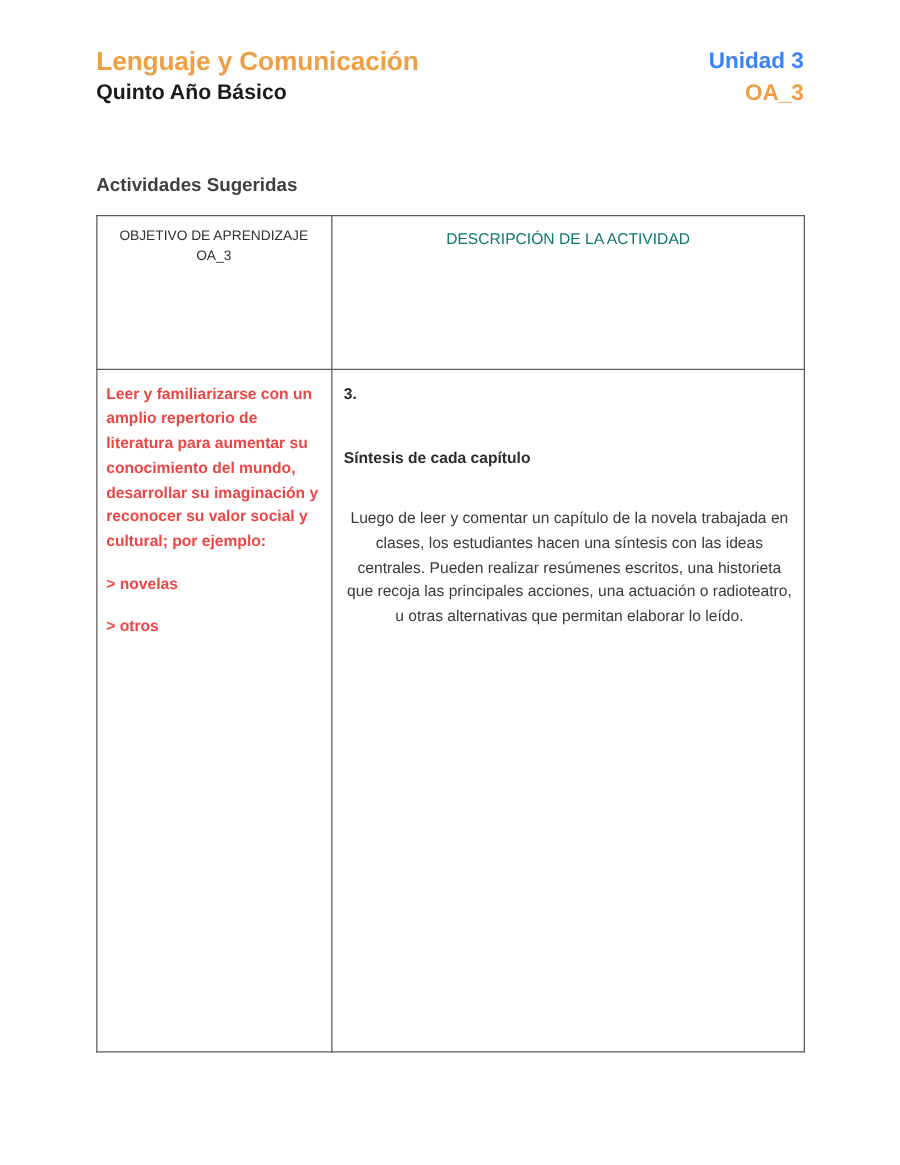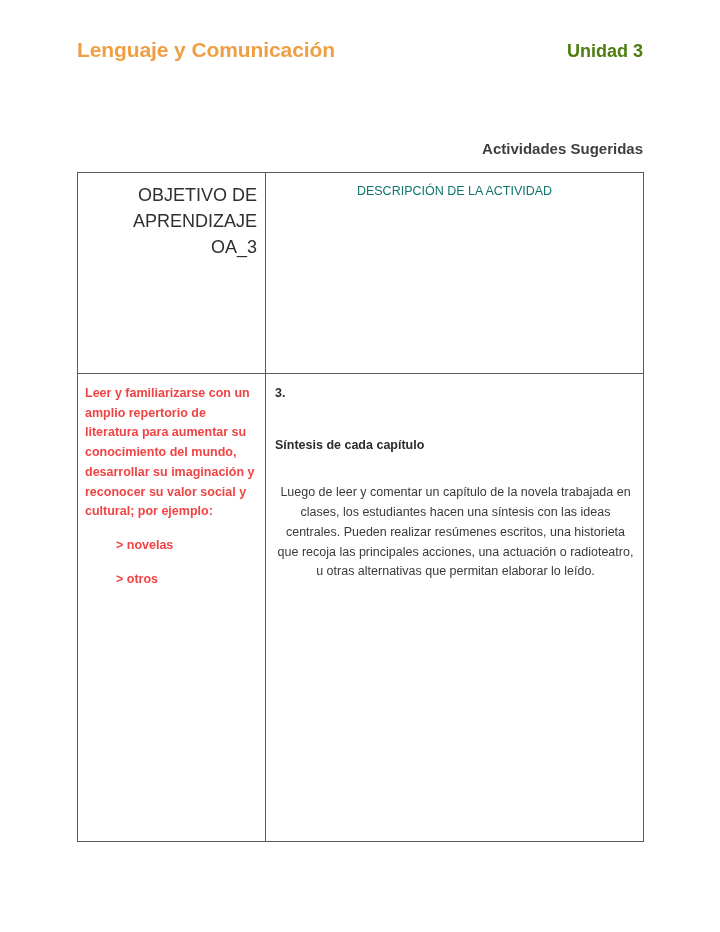--- a/index.html
+++ b/index.html
@@ -27,35 +27,35 @@
     position: absolute;
     left: 77px;
     top: 38px;
     width: 566px;
     display: flex;
     flex-direction: column;
     gap: 2px;
   }
   .header-row {
     display: flex;
-    align-items: flex-end;
+    align-items: flex-start;
     justify-content: space-between;
     width: 100%;
   }
   .subject-title {
     font-size: 21px;
     font-weight: bold;
     color: #ef9f43;
     letter-spacing: -0.1px;
     white-space: nowrap;
   }
   .unit-label {
     font-size: 18px;
     font-weight: bold;
-    color: #4d7c0f;
+    color: #3b82f6;
     white-space: nowrap;
     text-align: right;
   }
   .grade-title {
     font-size: 17px;
     font-weight: bold;
     color: #1a1a1a;
     white-space: nowrap;
   }
   .oa-label {
@@ -65,21 +65,21 @@
     white-space: nowrap;
     text-align: right;
   }
 
   
   .section-title {
     position: absolute;
     left: 77px;
     top: 140px;
     width: 566px;
-    text-align: right;
+    text-align: left;
     font-size: 15px;
     font-weight: bold;
     color: #3f3f3f;
   }
 
   
   .activity-table {
     position: absolute;
     left: 77px;
     top: 172px;
@@ -96,43 +96,42 @@
   }
   .col-objective {
     width: 188px;
   }
   .col-description {
     width: 378px;
   }
 
   .th-objective {
     padding: 9px 8px 9px 7px;
-    font-size: 18px;
+    font-size: 11px;
     line-height: 1.45;
     color: #2f2f2f;
-    text-align: right;
+    text-align: center;
   }
   .th-description {
     padding: 9px 8px;
     font-size: 12.5px;
     line-height: 1.45;
     color: #0f766e;
     text-align: center;
   }
 
   .cell-objective {
     padding: 10px 9px 10px 7px;
     font-size: 12.5px;
     font-weight: bold;
     line-height: 1.58;
     color: #ef4444;
   }
   .cell-objective .bullet-line {
     margin-top: 14px;
-    margin-left: 31px;
   }
 
   .cell-description {
     padding: 10px 7px 10px 9px;
     font-size: 12.5px;
     line-height: 1.58;
     color: #3a3a3a;
   }
   .activity-number {
     font-weight: bold;
@@ -150,20 +149,24 @@
 </style>
 </head>
 <body>
 
 <div class="page">
 
   <div class="doc-header">
     <div class="header-row">
       <span class="subject-title">Lenguaje y Comunicación</span>
       <span class="unit-label">Unidad 3</span>
+    </div>
+    <div class="header-row">
+      <span class="grade-title">Quinto Año Básico</span>
+      <span class="oa-label">OA_3</span>
     </div>
   </div>
 
   <div class="section-title">Actividades Sugeridas</div>
 
   <table class="activity-table">
     <colgroup>
       <col class="col-objective">
       <col class="col-description">
     </colgroup>

